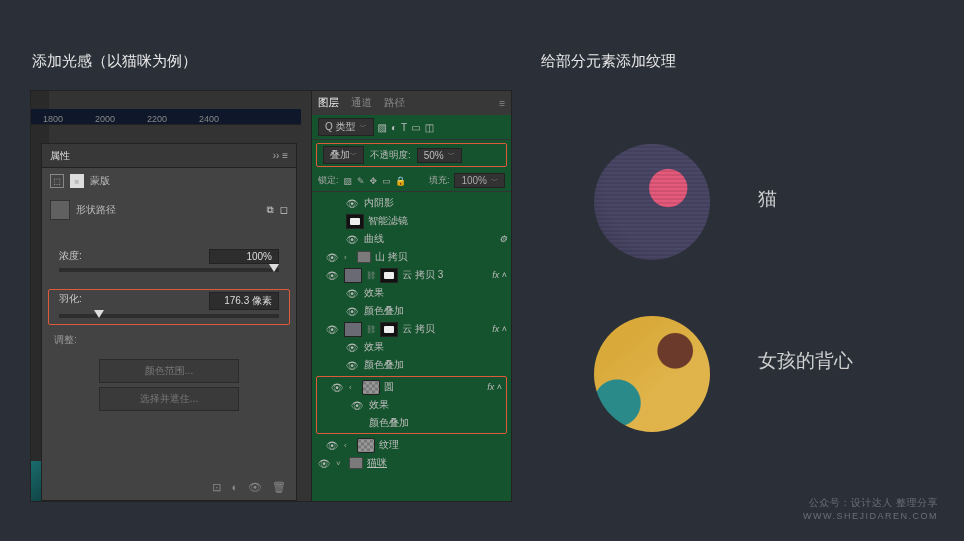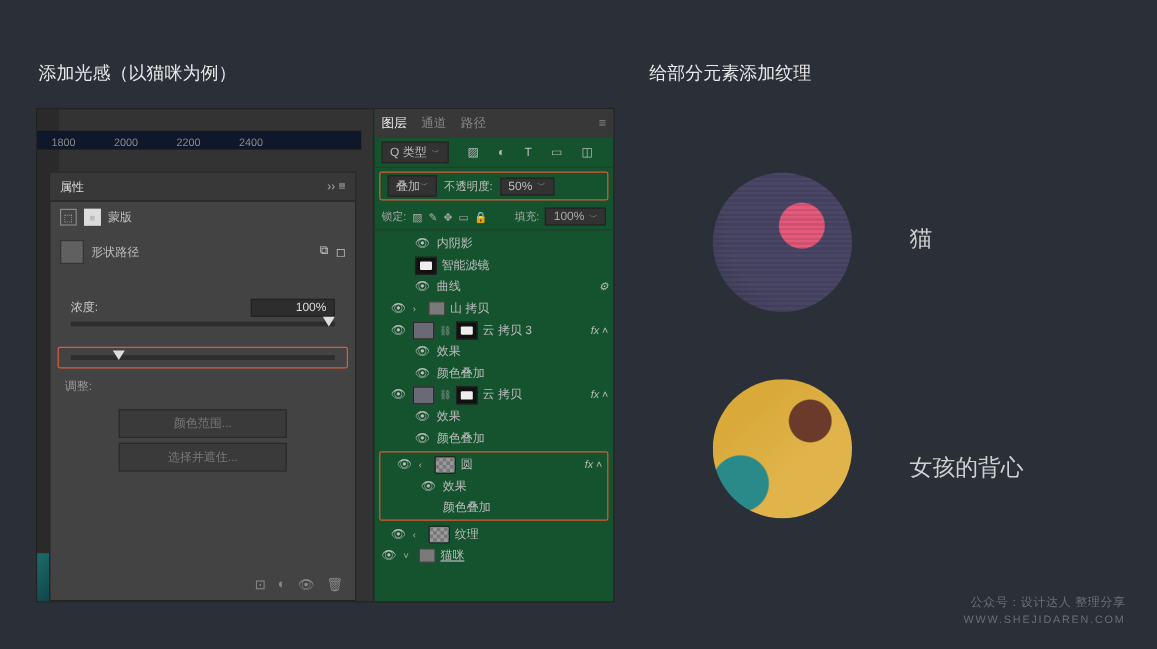--- a/index.html
+++ b/index.html
@@ -138,21 +138,21 @@
   }
   .lay-tabs {
     display: flex; height: 24px;
     background: #383838; align-items: center;
     padding: 0 6px; gap: 12px;
     font-size: 10.5px;
   }
   .lay-tabs .active { color: #eee; }
   .lay-tabs .inactive { color: #888; }
   .lay-ctrl {
-    display: flex; align-items: center; gap: 16px;
+    display: flex; align-items: center; gap: 4px;
     padding: 3px 6px; font-size: 10px;
     border-bottom: 1px solid #333;
   }
   .dd { background: #323232; border: 1px solid #222; padding: 1px 6px;
     display: flex; align-items: center; font-size: 10px; }
   .dd.small { gap: 4px; }
   .dd .caret { font-size: 7px; color: #aaa; }
   .blend-row.hilite {
     border: 1px solid #de5a3a; border-radius: 2px;
     padding: 2px 6px; margin: 3px 4px;
@@ -208,21 +208,21 @@
   .tex2 { top: 316px; left: 594px;
     background:
       radial-gradient(circle at 70% 30%, #6b3a2a 0 15%, transparent 16%),
       radial-gradient(circle at 20% 75%, #2a8a8a 0 18%, transparent 19%),
       linear-gradient(140deg,#d9a93a 25%,#e0b44a 60%);
   }
   .tex-label {
     position: absolute; color: #cfcfcf; font-size: 19px; font-weight: 300;
   }
   .lbl1 { top: 186px; left: 758px; }
-  .lbl2 { top: 377px; left: 758px; }
+  .lbl2 { top: 348px; left: 758px; }
   .watermark {
     position: absolute; right: 26px; bottom: 18px;
     text-align: right; color: #6a6f77; font-size: 10px;
     line-height: 1.4; letter-spacing: .5px;
   }
   .watermark .wm1 { font-size: 10px; }
   .watermark .wm2 { font-size: 9px; letter-spacing: 1.5px; }
 </style>
 </head>
 <body>
@@ -267,20 +267,24 @@
         <span class="val-input">100%</span>
       </div>
       <div class="slider-track">
           <span class="slider-thumb" style="left:calc(100% - 10px)"></span>
         </div>
     </div>
 
     <div style="height:10px"></div>
 
     <div class="slider-box hilite">
+      <div class="slider-head">
+        <span>羽化:</span>
+        <span class="val-input">176.3 像素</span>
+      </div>
       <div class="slider-track">
           <span class="slider-thumb" style="left:16%"></span>
         </div>
     </div>
 
     <div class="section-label">调整:</div>
     <button class="ghost-btn">颜色范围...</button>
     <button class="ghost-btn">选择并遮住...</button>
 
     <div class="prop-footer">

